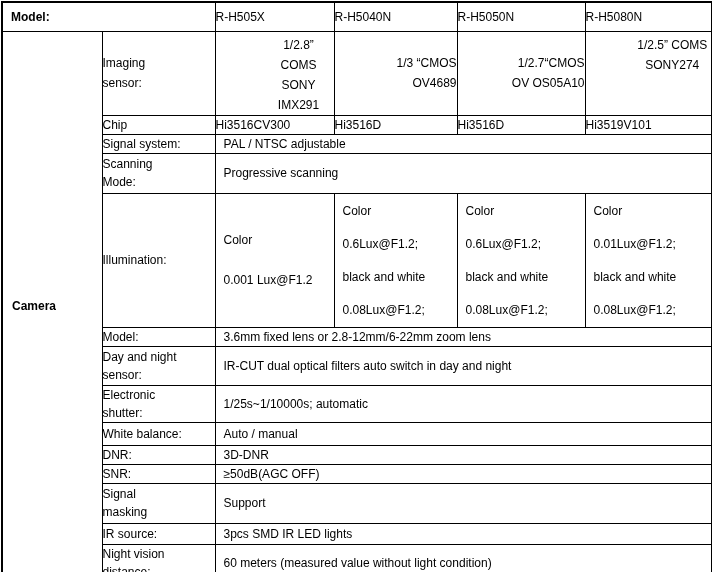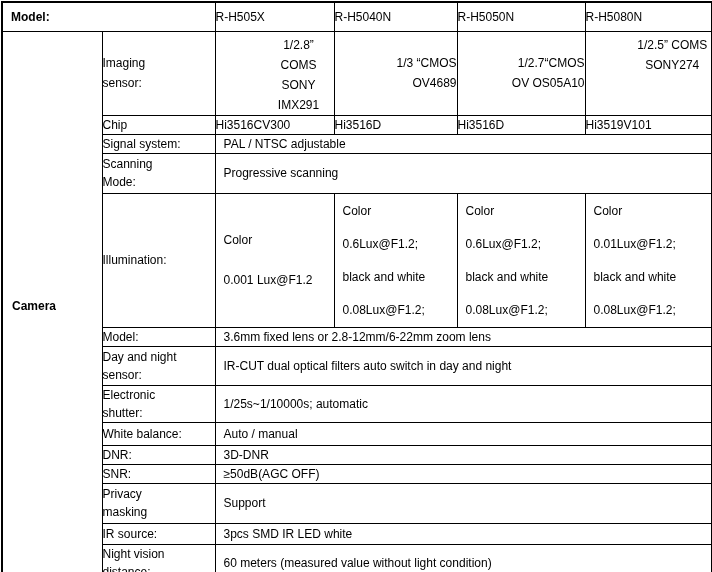--- a/index.html
+++ b/index.html
@@ -167,29 +167,29 @@
     <td class="val" colspan="4">3D-DNR</td>
   </tr>
 
   <tr style="height:19px">
     <td class="lbl">SNR:</td>
     <td class="val" colspan="4">≥50dB(AGC OFF)</td>
   </tr>
 
   <tr style="height:40px">
     <td class="lbl">
-      <div>Privacy</div>
+      <div>Signal</div>
       <div>masking</div>
     </td>
     <td class="val" colspan="4">Support</td>
   </tr>
 
   <tr style="height:21px">
     <td class="lbl">IR source:</td>
-    <td class="val" colspan="4">3pcs SMD IR LED white</td>
+    <td class="val" colspan="4">3pcs SMD IR LED lights</td>
   </tr>
 
   <tr style="height:26px">
     <td class="lbl">
       <div>Night vision</div>
       <div>distance:</div>
     </td>
     <td class="val" colspan="4">60 meters (measured value without light condition)</td>
   </tr>
 </tbody>

